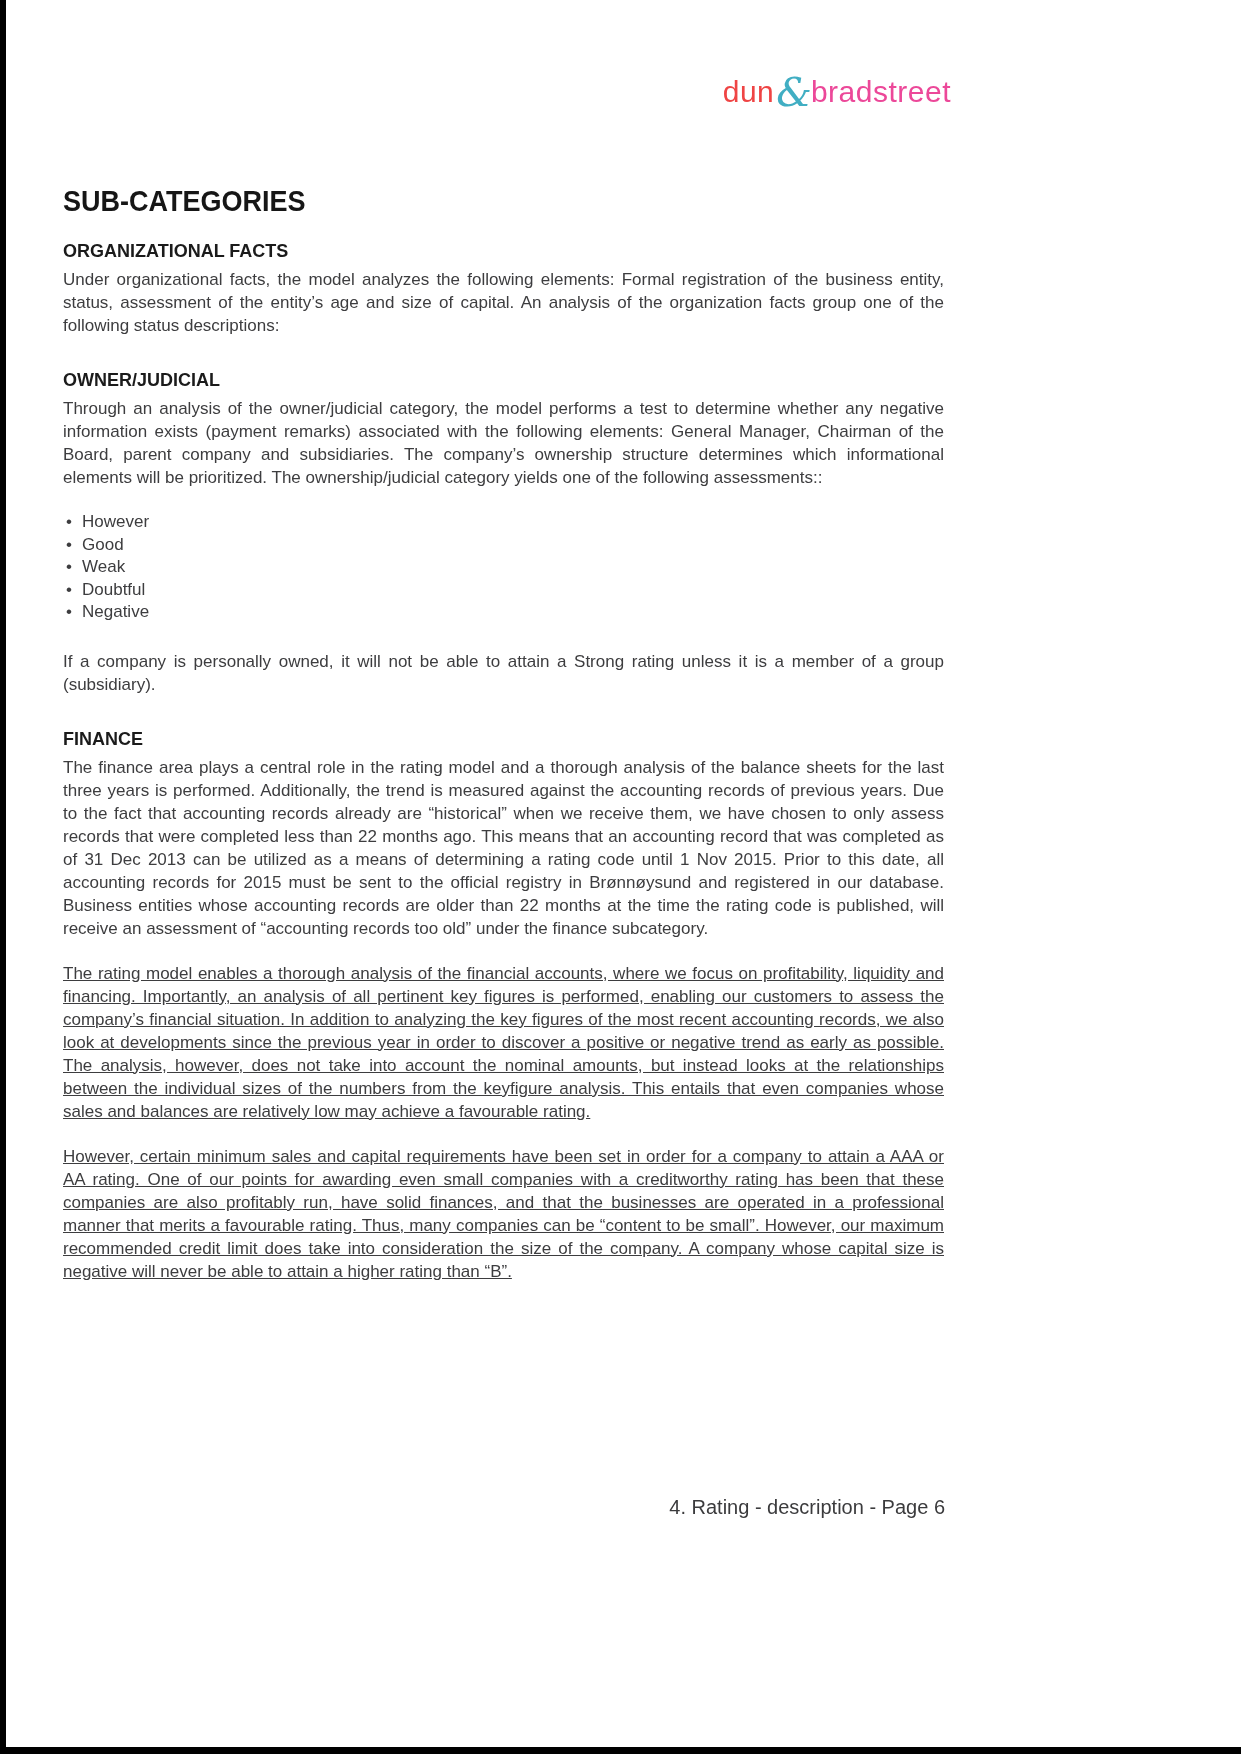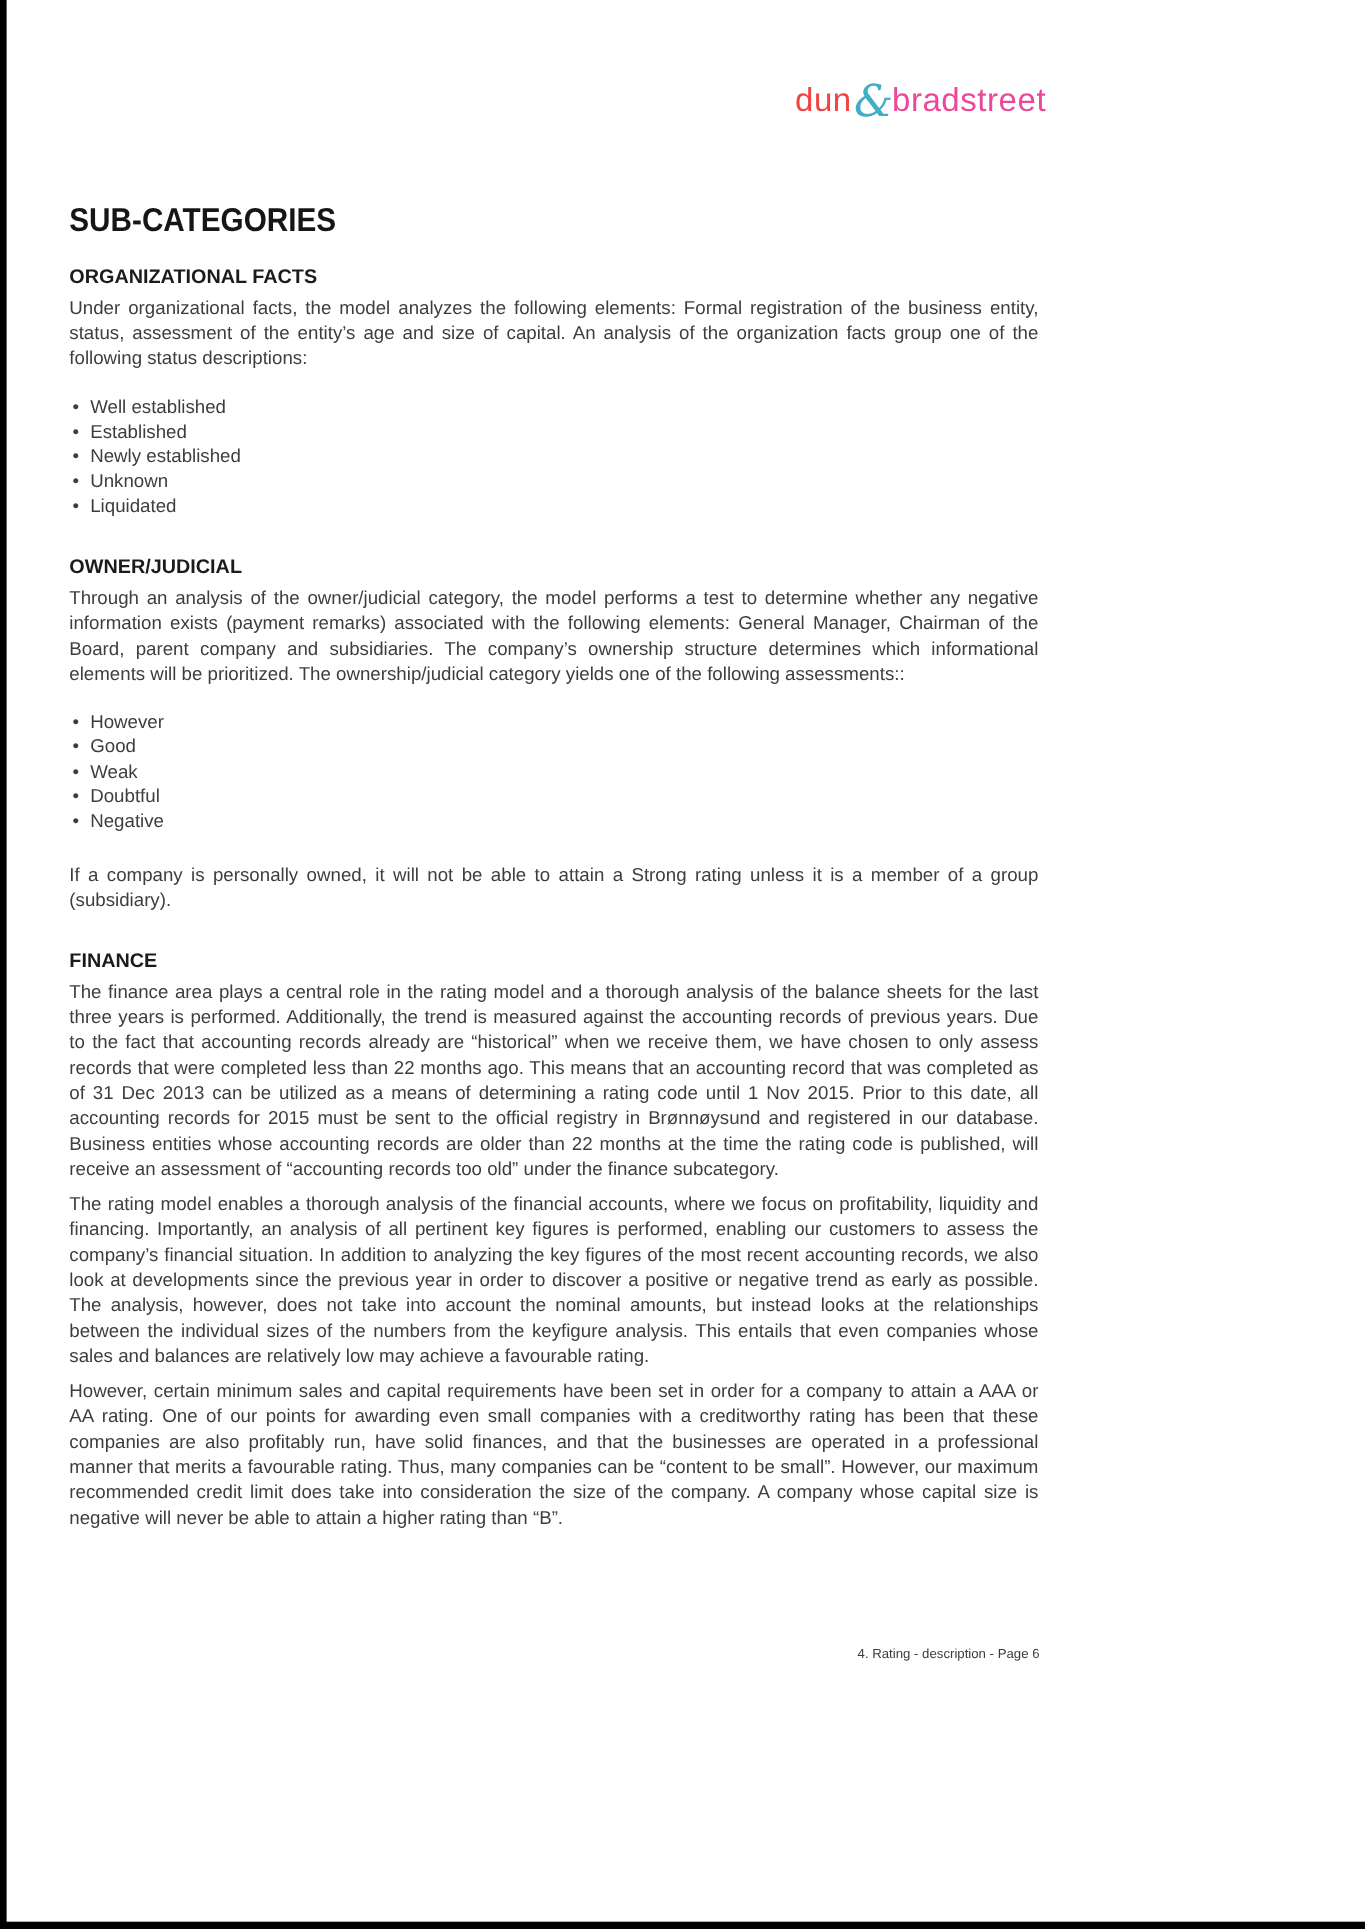--- a/index.html
+++ b/index.html
@@ -41,36 +41,36 @@
   }
   h2 {
     font-size:18px; font-weight:bold; color:#1b1b1b;
     margin:32px 0 5px 0; line-height:23px;
   }
   h2.first { margin-top:22px; }
   p {
     font-size:17px; line-height:23px;
     margin:0; text-align:justify;
   }
-  p.spaced { margin-top:9px; }
+  p.spaced { margin-top:22px;text-decoration:underline; }
   ul.bullets {
     list-style:none; margin:22px 0 0 3px; padding:0;
   }
   ul.bullets li {
     position:relative; padding-left:16px;
     font-size:17px; line-height:22.5px; color:#3d3d3f;
   }
   ul.bullets li::before {
     content:"\2022";
     position:absolute; left:0; top:0;
   }
   p.after-list { margin-top:26px; }
   .footer {
     position:absolute; top:1496px; right:296px;
-    font-size:12px; color:#3b3b3d;
+    font-size:20px; color:#3b3b3d;
   }
 </style>
 </head>
 <body>
 
 <div class="page">
 
   <div class="edge-left"></div>
   <div class="edge-bottom"></div>
 
@@ -78,27 +78,20 @@
     <span class="logo-dun">dun</span><span class="logo-amp">&amp;</span><span class="logo-brad">bradstreet</span>
   </div>
 
   <div class="content">
 
     <h1 class="title">SUB-CATEGORIES</h1>
 
     <section>
       <h2 class="first">ORGANIZATIONAL FACTS</h2>
       <p>Under organizational facts, the model analyzes the following elements: Formal registration of the business entity, status, assessment of the entity’s age and size of capital. An analysis of the organization facts group one of the following status descriptions:</p>
-      <ul class="bullets">
-        <li>Well established</li>
-        <li>Established</li>
-        <li>Newly established</li>
-        <li>Unknown</li>
-        <li>Liquidated</li>
-      </ul>
     </section>
 
     <section>
       <h2>OWNER/JUDICIAL</h2>
       <p>Through an analysis of the owner/judicial category, the model performs a test to determine whether any negative information exists (payment remarks) associated with the following elements: General Manager, Chairman of the Board, parent company and subsidiaries. The company’s ownership structure determines which informational elements will be prioritized. The ownership/judicial category yields one of the following assessments::</p>
       <ul class="bullets">
         <li>However</li>
         <li>Good</li>
         <li>Weak</li>
         <li>Doubtful</li>

